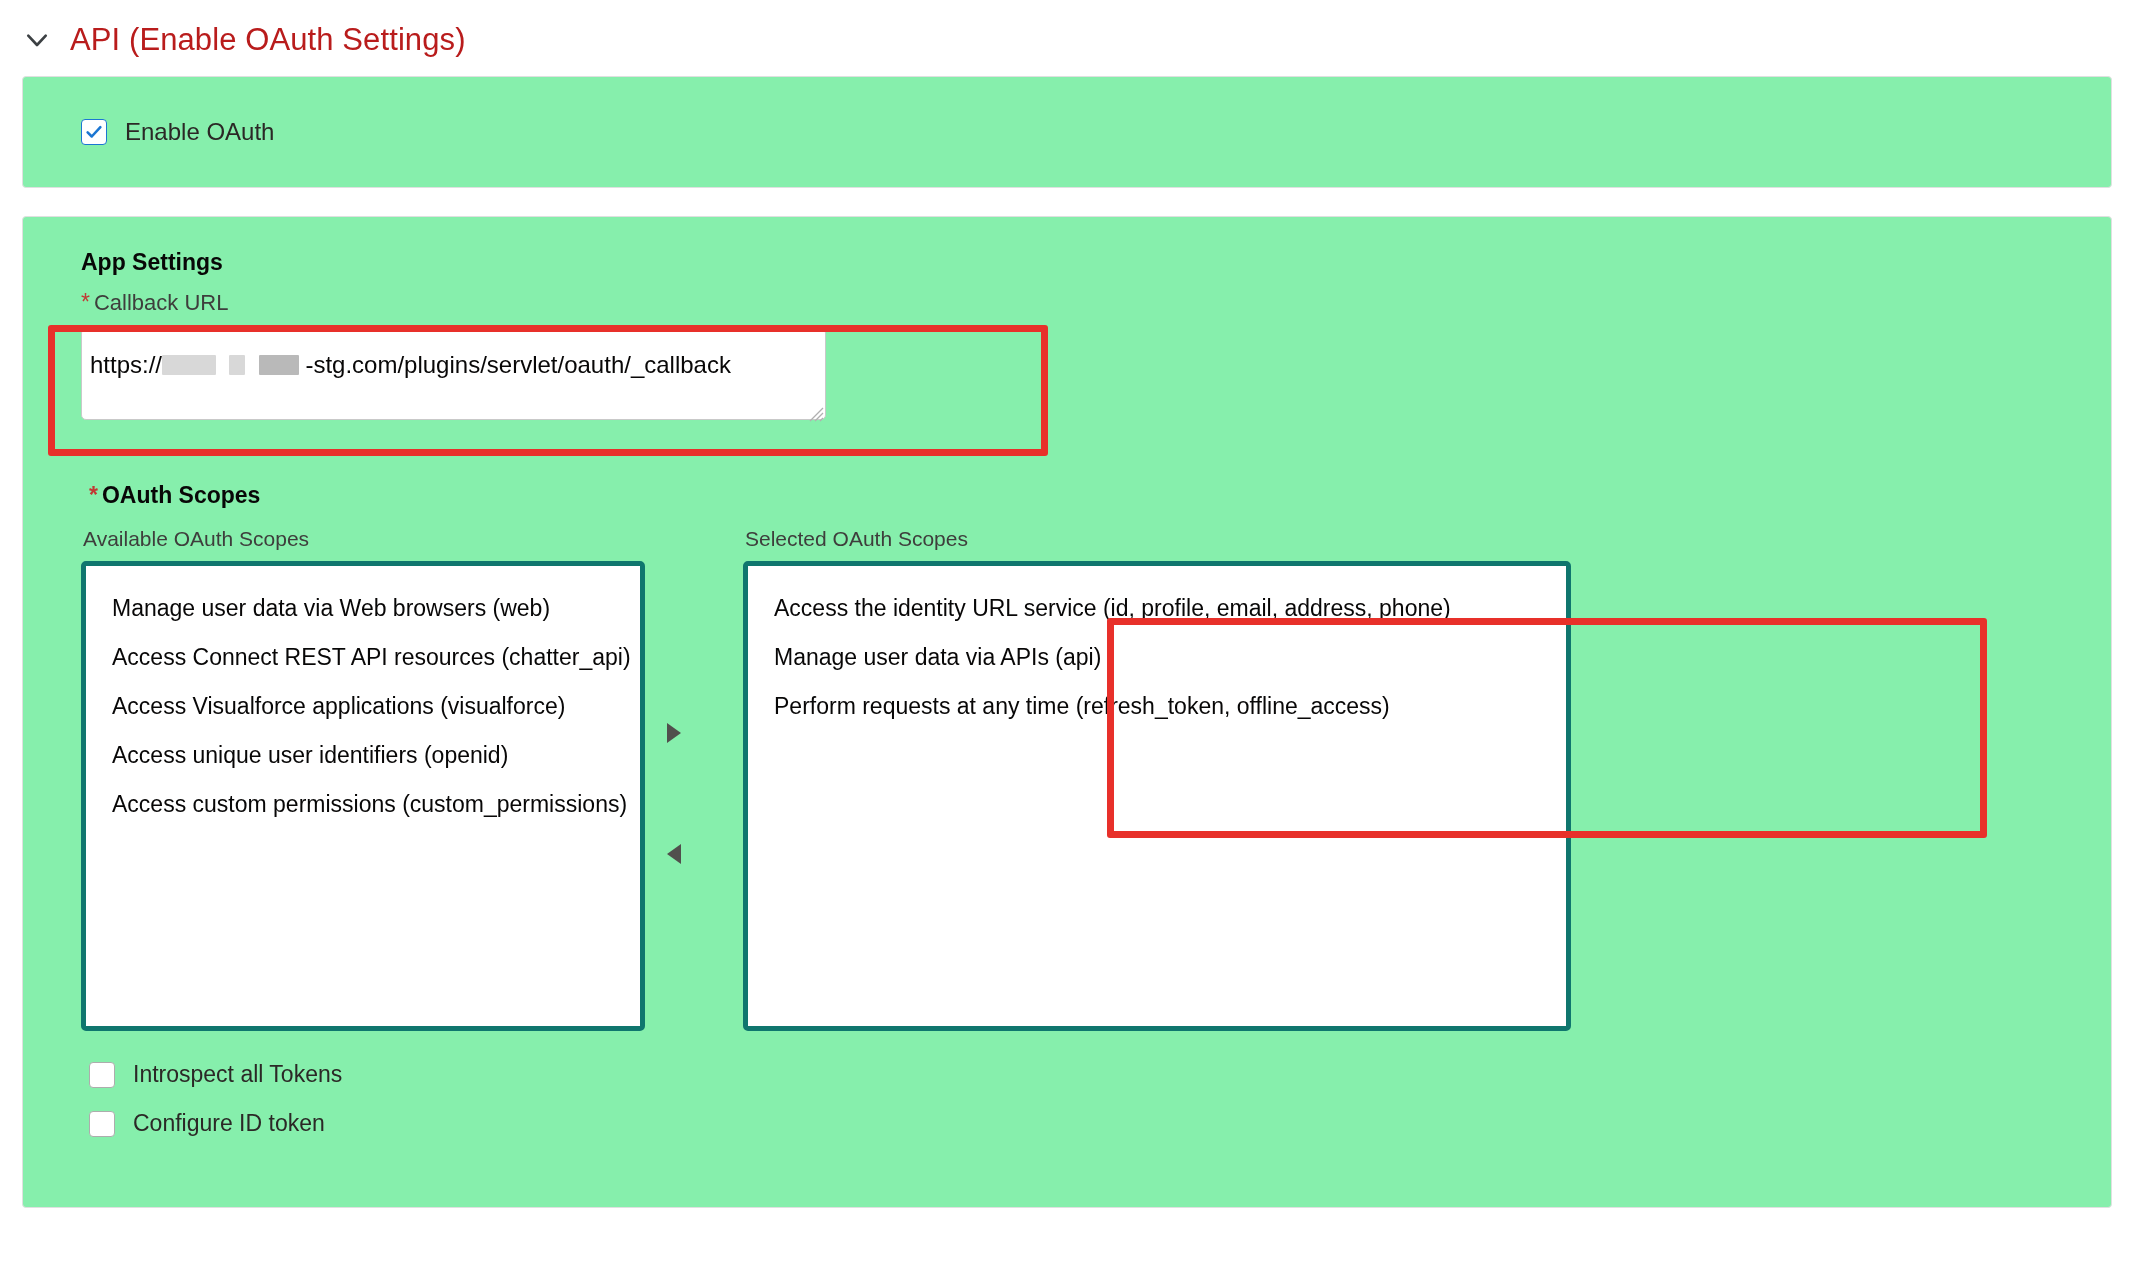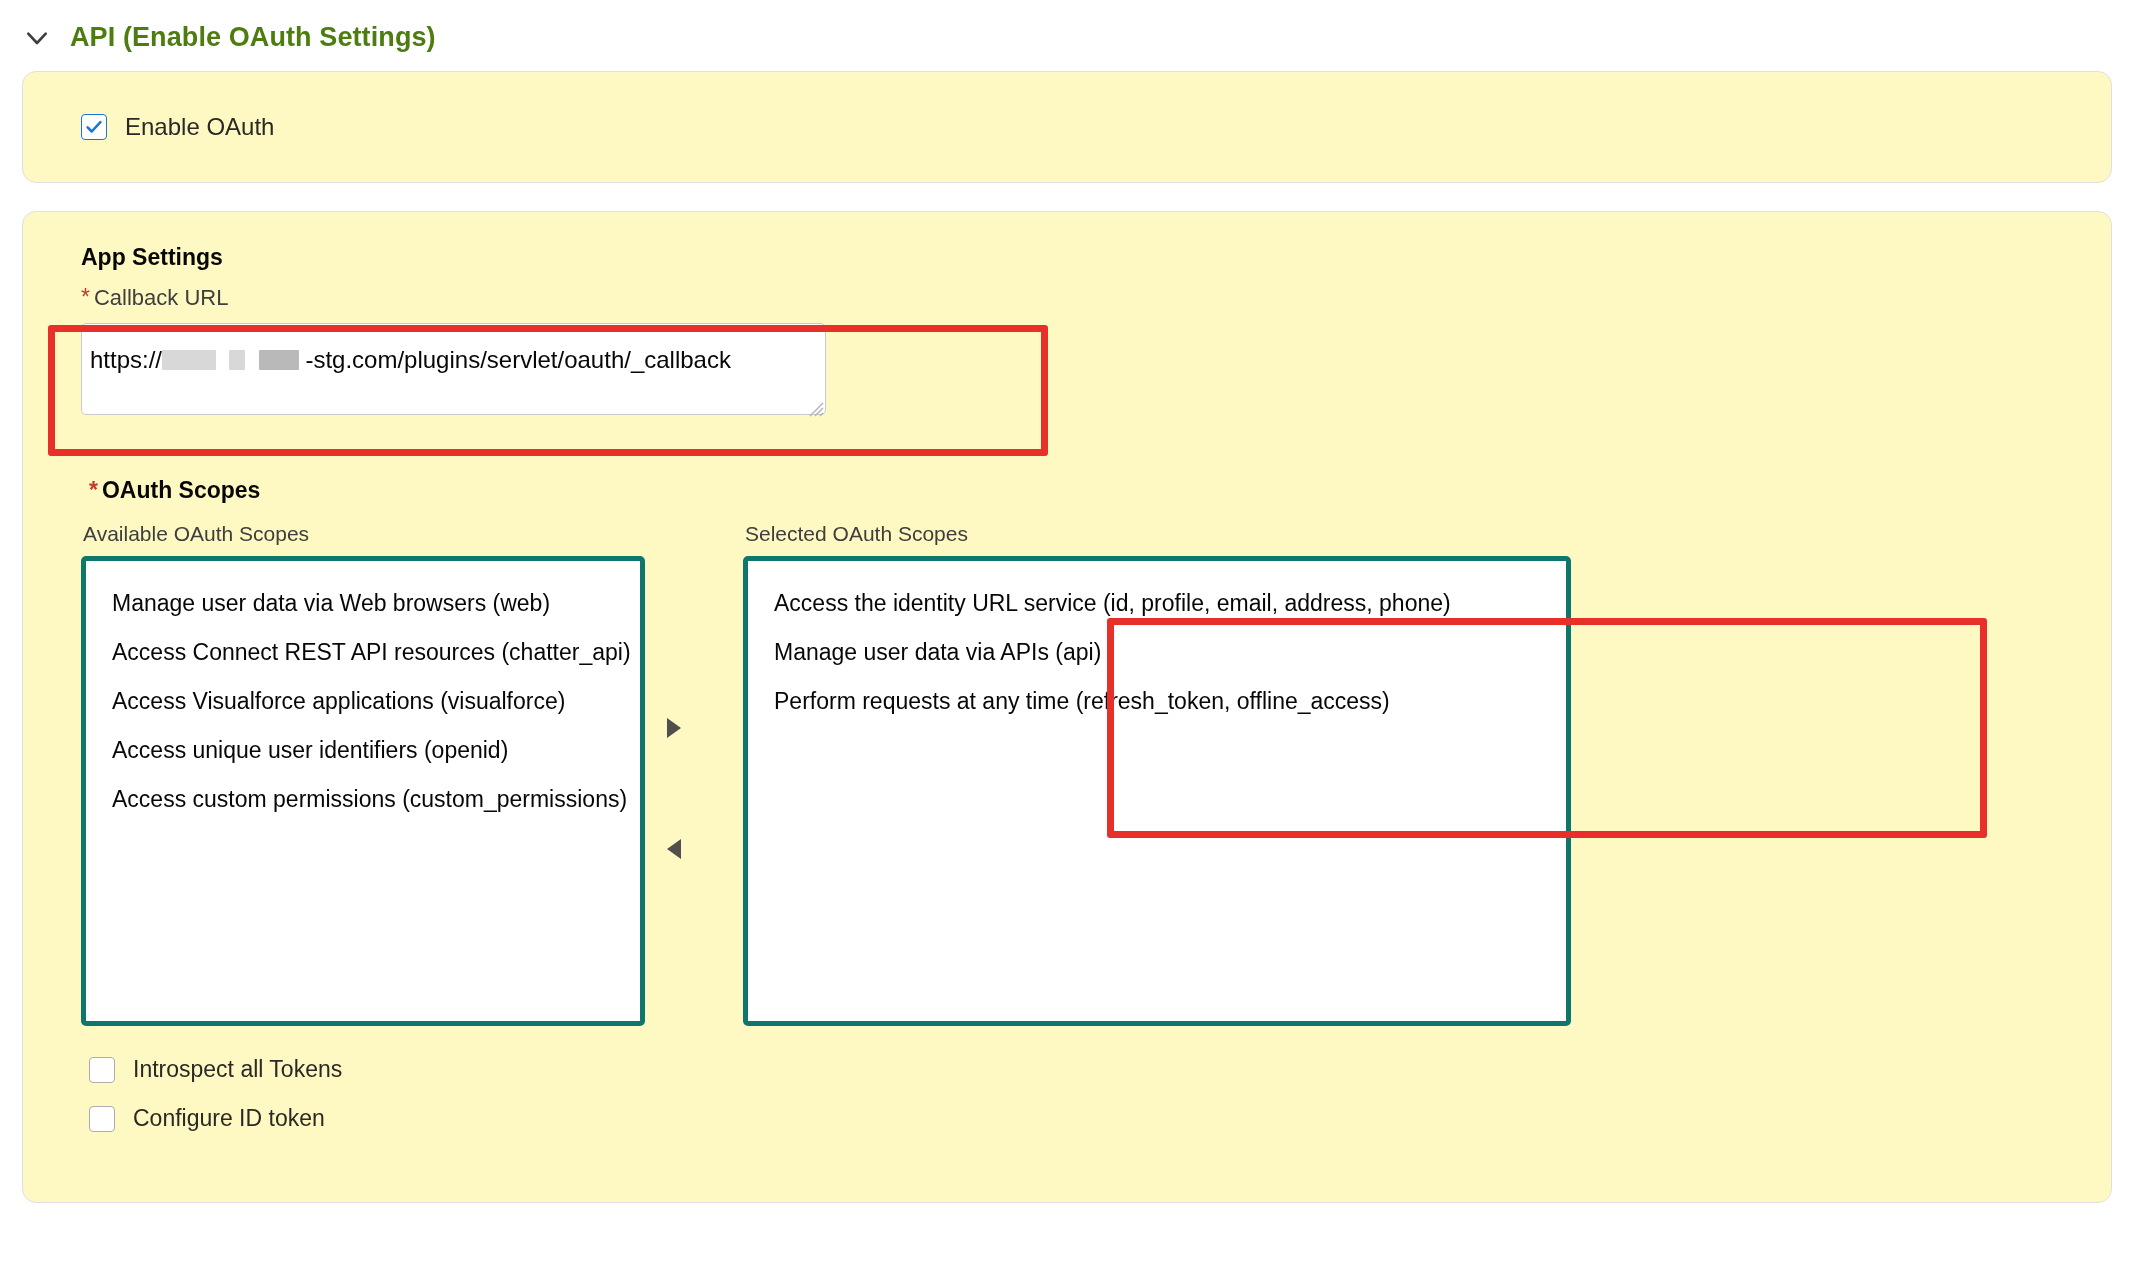--- a/index.html
+++ b/index.html
@@ -27,32 +27,32 @@
   }
   .chevron {
     width: 30px; height: 30px;
     display: inline-flex;
     align-items: center; justify-content: center;
     color: #3c4043;
     flex: 0 0 auto;
   }
   .chevron svg { display: block; }
   .section-title {
-    font-size: 27px;
-    font-weight: 700;
-    color: #4d7c0f;
+    font-size: 31px;
+    font-weight: 400;
+    color: #b91c1c;
     letter-spacing: 0.1px;
     white-space: nowrap;
   }
 
   
   .card {
     border: 1px solid #e0e0e0;
-    border-radius: 14px;
-    background: #fef9c3;
+    border-radius: 4px;
+    background: #86efac;
     margin: 0 18px 28px 22px;
   }
   .card.enable-card {
     height: 112px;
     display: flex;
     align-items: center;
     padding-left: 58px;
   }
   .card.settings-card {
     padding: 28px 58px 48px 58px;

